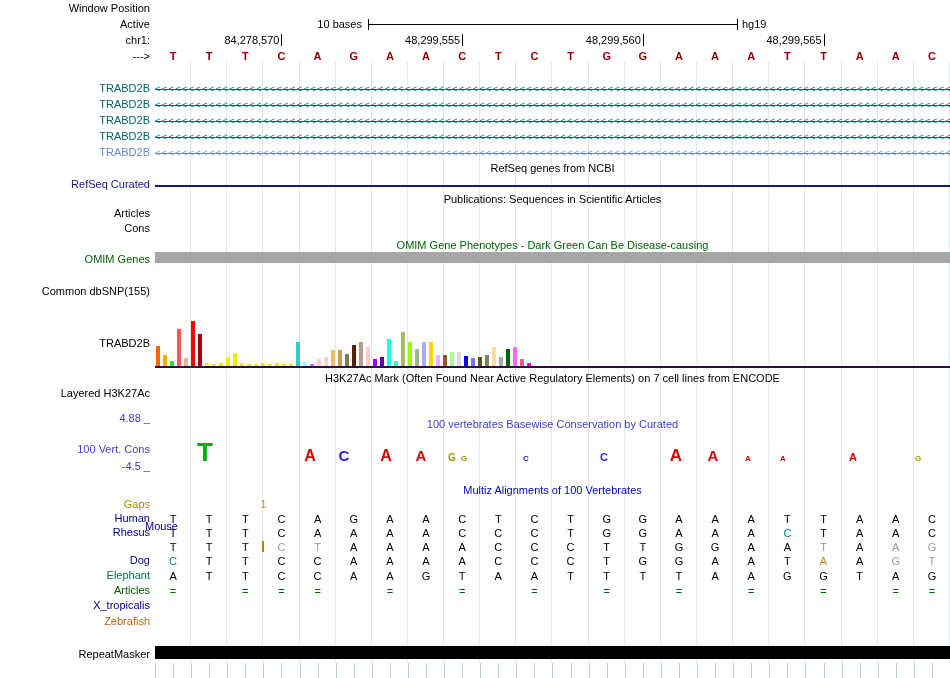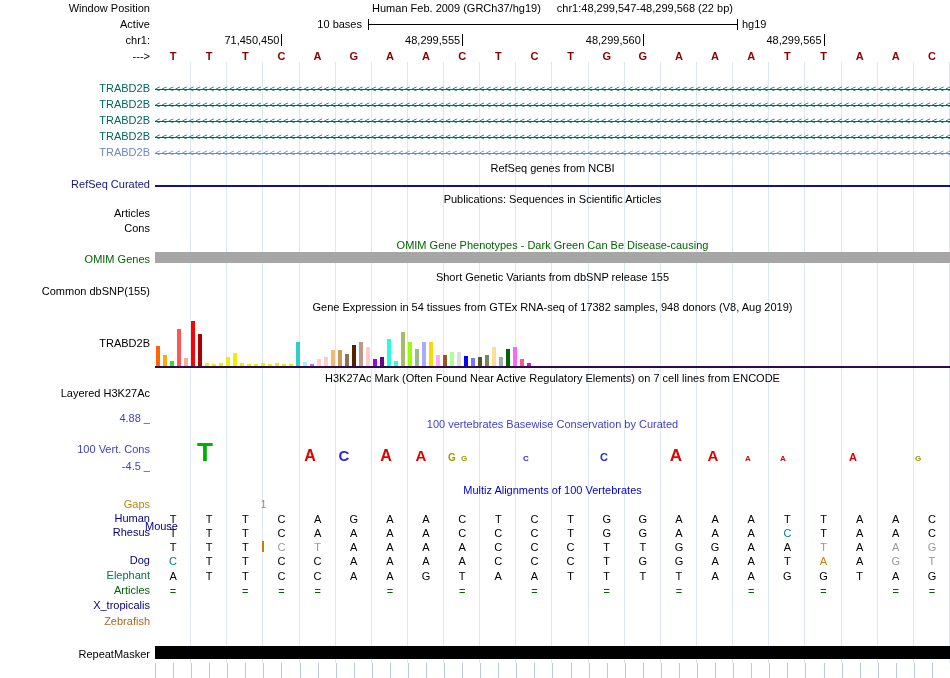--- a/index.html
+++ b/index.html
@@ -26,32 +26,29 @@
   .mz-row { position:absolute; left:155px; width:795px; height:14px; }
   #bottom-ticks { background:repeating-linear-gradient(to right, #b9c9de 0 1px, transparent 1px 18.068px); }
 </style>
 </head>
 <body>
 
 <div id="browser">
   <div id="guides"></div>
 
   <div class="llabel" style="top:2px">Window Position</div>
-  <div class="ctitle" style="top:2px">
-    <span style="margin-right:16px">Human Feb. 2009 (GRCh37/hg19)</span><span>chr1:48,299,547-48,299,568 (22 bp)</span>
-  </div>
 
   <div class="llabel" style="top:18px">Active</div>
   <div class="abs" style="top:18px; left:300px; width:62px; text-align:right">10 bases</div>
   <div id="scalebar"></div>
   <div class="abs" style="top:18px; left:742px">hg19</div>
 
   <div class="llabel" style="top:34px">chr1:</div>
   <div id="coords-row" class="abs" style="left:155px; top:34px; width:795px; height:13px">
-      <span style="position: absolute; left: 49.4773px; width: 75px; text-align: right; top: 0px;">71,450,450</span>
+      <span style="position: absolute; left: 49.4773px; width: 75px; text-align: right; top: 0px;">84,278,570</span>
       <i style="position: absolute; left: 126.477px; top: 0px; width: 1px; height: 12px; background: rgb(0, 0, 0);"></i>
       <span style="position: absolute; left: 230.159px; width: 75px; text-align: right; top: 0px;">48,299,555</span>
       <i style="position: absolute; left: 307.159px; top: 0px; width: 1px; height: 12px; background: rgb(0, 0, 0);"></i>
       <span style="position: absolute; left: 410.841px; width: 75px; text-align: right; top: 0px;">48,299,560</span>
       <i style="position: absolute; left: 487.841px; top: 0px; width: 1px; height: 12px; background: rgb(0, 0, 0);"></i>
       <span style="position: absolute; left: 591.523px; width: 75px; text-align: right; top: 0px;">48,299,565</span>
       <i style="position: absolute; left: 668.523px; top: 0px; width: 1px; height: 12px; background: rgb(0, 0, 0);"></i>
     </div>
 
   <div class="llabel" style="top:50px">---&gt;</div>
@@ -98,24 +95,22 @@
   <div id="refseq-line" class="abs" style="left: 155px; top: 185px; width: 795px; height: 2px; background: rgb(21, 21, 128);"></div>
 
   <div class="ctitle" style="top:193px">Publications: Sequences in Scientific Articles</div>
   <div class="llabel" style="top:207px">Articles</div>
   <div class="llabel" style="top:222px">Cons</div>
 
   <div class="ctitle" id="omim-title" style="top: 239px; color: rgb(0, 100, 0);">OMIM Gene Phenotypes - Dark Green Can Be Disease-causing</div>
   <div class="llabel" id="omim-label" style="top: 253px; color: rgb(0, 100, 0);">OMIM Genes</div>
   <div id="omim-bar" class="abs" style="left: 155px; top: 252px; width: 795px; height: 11px; background: rgb(166, 166, 166);"></div>
 
-  <div class="ctitle" style="top:271px">Short Genetic Variants from dbSNP release 155</div>
   <div class="llabel" style="top:285px">Common dbSNP(155)</div>
 
-  <div class="ctitle" style="top:301px">Gene Expression in 54 tissues from GTEx RNA-seq of 17382 samples, 948 donors (V8, Aug 2019)</div>
   <div class="llabel" style="top:337px">TRABD2B</div>
   <div id="gtex-bars" class="abs" style="left:155px; top:318px; width:795px; height:48px">
       <div class="bar" style="left: 1px; height: 20px; background: rgb(255, 102, 0);"></div>
       <div class="bar" style="left: 8px; height: 11px; background: rgb(255, 170, 0);"></div>
       <div class="bar" style="left: 15px; height: 5px; background: rgb(51, 221, 51);"></div>
       <div class="bar" style="left: 22px; height: 37px; background: rgb(255, 85, 85);"></div>
       <div class="bar" style="left: 29px; height: 8px; background: rgb(255, 170, 153);"></div>
       <div class="bar" style="left: 36px; height: 45px; background: rgb(255, 0, 0);"></div>
       <div class="bar" style="left: 43px; height: 32px; background: rgb(170, 0, 0);"></div>
       <div class="bar" style="left: 50px; height: 3px; background: rgb(238, 238, 0);"></div>

